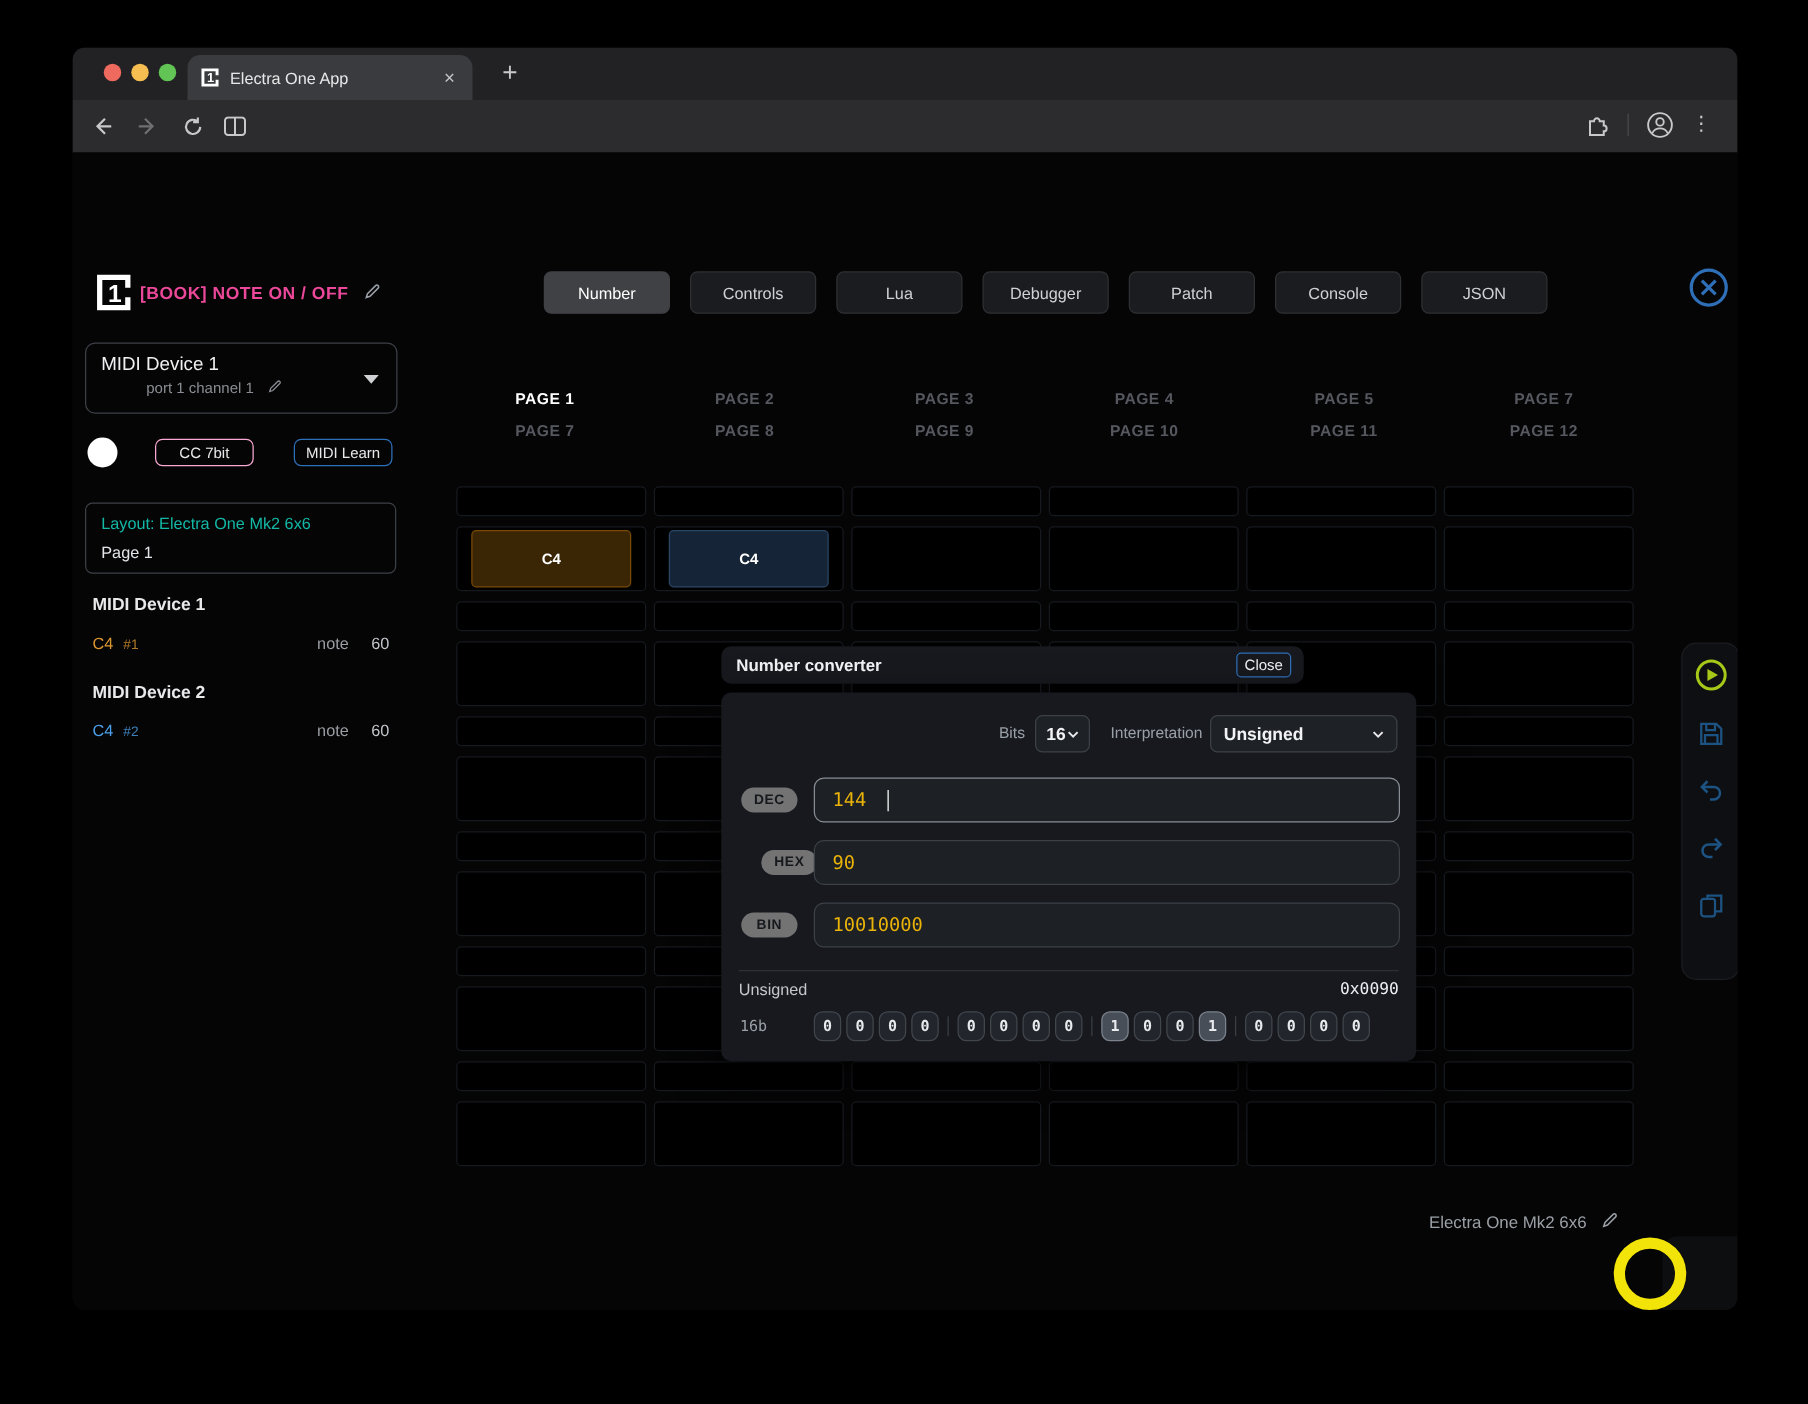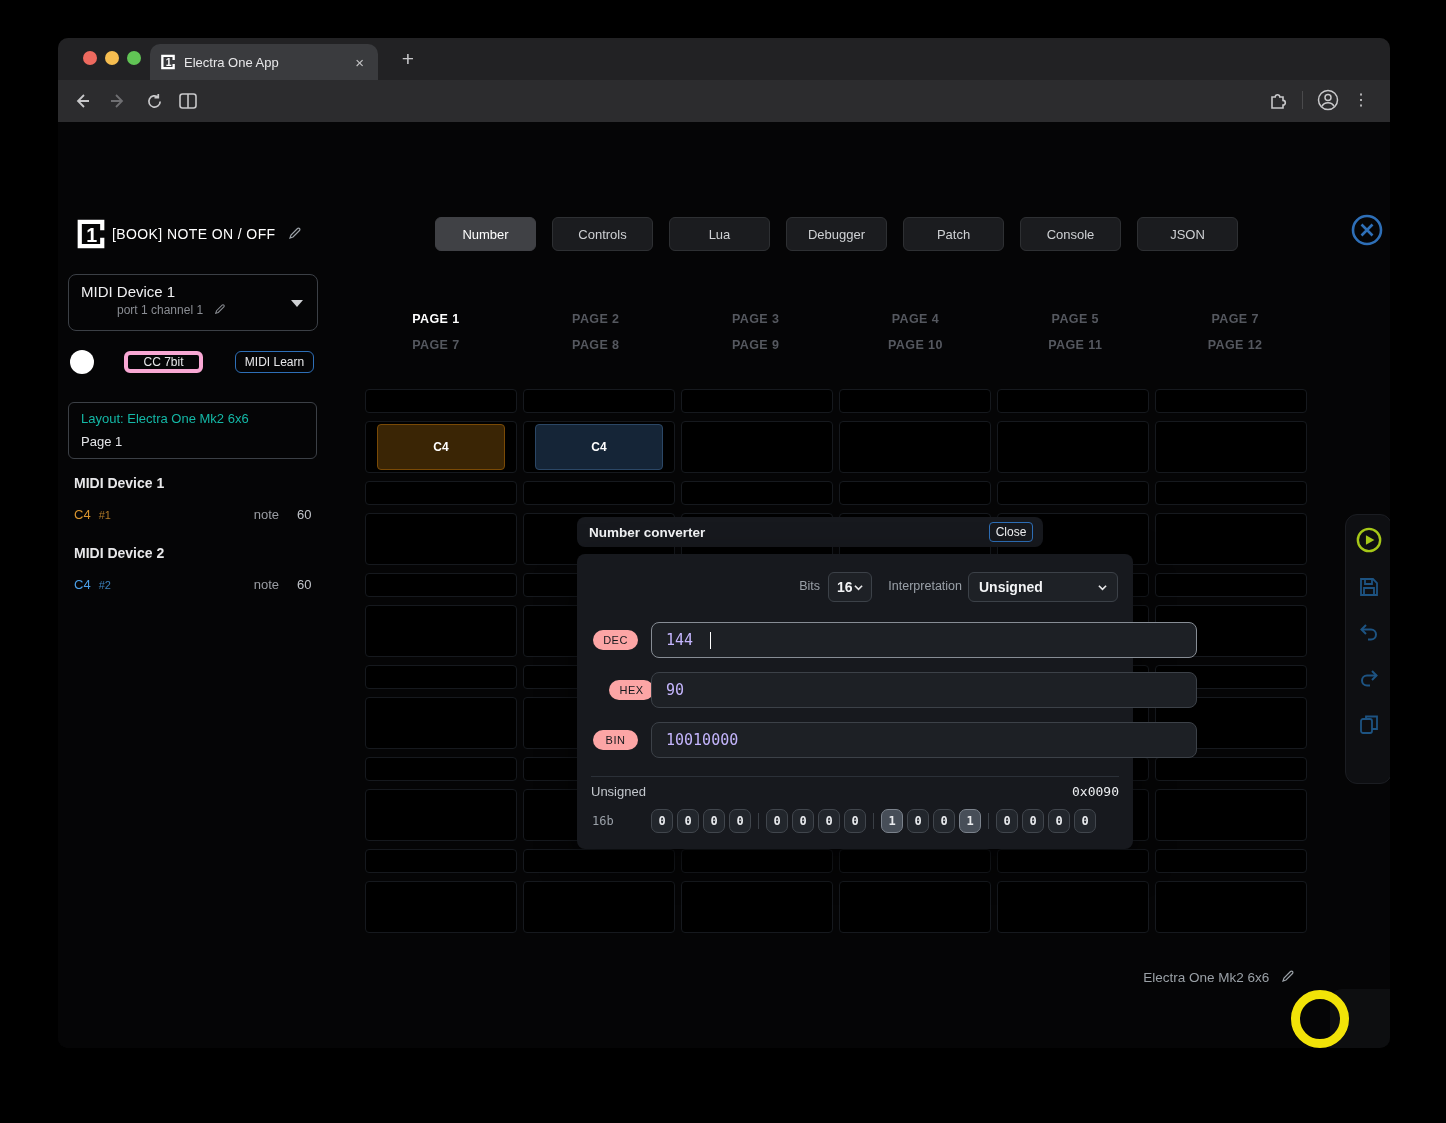--- a/index.html
+++ b/index.html
@@ -22,32 +22,32 @@
   .urlpill { position:absolute; left:155px; top:48px; width:1042px; height:30px; background:#1e1f22;
     border-radius:15px; display:flex; align-items:center; padding:0 14px; }
   .url-text { color:#e6e7e9; font-size:13.5px; margin-left:10px; flex:1; }
   .chrome-right { position:absolute; top:9px; display:flex; align-items:center; gap:14px; color:#c8c8ca; }
 
   
   .app { position:absolute; left:0; top:84px; width:1332px; height:926px; background:#050506; }
 
   
   .logo { position:absolute; left:18px; top:96px; }
-  .preset-title { position:absolute; left:54px; top:104px; color:#ffffff; font-size:14px; font-weight:normal; letter-spacing:.4px; }
+  .preset-title { position:absolute; left:54px; top:104px; color:#ec4899; font-size:14px; font-weight:bold; letter-spacing:.4px; }
   .pencil { display:inline-block; vertical-align:-1px; margin-left:8px; }
   .device-box { position:absolute; left:10px; top:152px; width:250px; height:57px; border:1px solid #3c4046;
     border-radius:8px; padding:8px 12px; }
   .device-name { color:#f0f0f2; font-size:15px; }
   .device-detail { color:#8a8d93; font-size:12px; margin-top:3px;padding-left:36px; }
   .caret { position:absolute; right:14px; top:25px; width:0; height:0;
     border-left:6px solid transparent; border-right:6px solid transparent; border-top:7px solid #cfd1d4; }
   .white-dot { position:absolute; left:12px; top:228px; width:24px; height:24px; border-radius:50%; background:#fff; }
   .side-btn { position:absolute; height:22px; border-radius:6px; font-size:12px; color:#e8e8ea;
     display:flex; align-items:center; justify-content:center; }
-  .cc-btn { left:66px; top:229px; width:79px; border:4px solid #f9a8d4; }
+  .cc-btn { left:66px; top:229px; width:79px; border:1px solid #f9a8d4; }
   .learn-btn { left:177px; top:229px; width:79px; border:1px solid #2e6fb7; }
   .layout-box { position:absolute; left:10px; top:280px; width:249px; height:57px; border:1px solid #3c4046;
     border-radius:6px; padding:8px 12px; }
   .layout-line { color:#14b8a6; font-size:13px; }
   .page-line { color:#e4e5e8; font-size:13px; margin-top:8px; }
   .device-list { position:absolute; left:16px; top:353px; width:245px; }
   .dev-h { color:#e8e8ea; font-size:14px; font-weight:bold; margin-bottom:16px; }
   .dev-row { display:flex; align-items:baseline; font-size:13px; margin-bottom:23px; }
   .dev-id { font-size:11px; margin-left:8px; opacity:.8; }
   .dev-type { color:#9a9da3; margin-left:auto; font-size:13px; }
@@ -81,24 +81,24 @@
     border-radius:8px; display:flex; align-items:center; padding:0 10px 0 12px; z-index:5; }
   .dlg-title { color:#f2f3f5; font-size:13.5px; font-weight:bold; flex:1; }
   .dlg-close { width:44px; height:20px; border:1px solid #2e6fb7; border-radius:4px; color:#f0f1f3;
     font-size:12px; display:flex; align-items:center; justify-content:center; }
   .dlg-body { position:absolute; left:519px; top:432px; width:556px; height:295px; background:#17191e;
     border-radius:8px; box-shadow:0 12px 36px rgba(0,0,0,.65); z-index:5; }
   .dlg-label { position:absolute; color:#9aa0a8; font-size:12.5px; text-align:right; }
   .dlg-select { position:absolute; height:30px; background:#1e2126; border:1px solid #3c4148; border-radius:6px;
     color:#f2f3f5; font-size:14px; font-weight:bold; display:flex; align-items:center; padding:0 8px; }
   .sel-chev { margin-left:auto; width:9px; height:9px; }
-  .pill { position:absolute; width:45px; height:20px; background:#fca5a5; border-radius:10px; color:#15181c;
-    font-size:11px; font-weight:normal; display:flex; align-items:center; justify-content:center; letter-spacing:.5px; }
-  .num-input { position:absolute; left:74px; width:546px; height:36px; background:#1d2025; border:1px solid #3c4148;
-    border-radius:8px; color:#c4b5fd; font-family:"DejaVu Sans Mono", monospace; font-size:15px;
+  .pill { position:absolute; width:45px; height:20px; background:#737373; border-radius:10px; color:#15181c;
+    font-size:11px; font-weight:bold; display:flex; align-items:center; justify-content:center; letter-spacing:.5px; }
+  .num-input { position:absolute; left:74px; width:469px; height:36px; background:#1d2025; border:1px solid #3c4148;
+    border-radius:8px; color:#eab308; font-family:"DejaVu Sans Mono", monospace; font-size:15px;
     display:flex; align-items:center; padding:0 14px;gap:16px; }
   .num-input.focused { border-color:#878d95; }
   .cursor { display:inline-block; width:1px; height:17px; background:#fff; margin-left:1px; }
   .dlg-divider { position:absolute; left:14px; top:222px; width:528px; height:1px; background:#2b3038; }
   .sum-type { position:absolute; left:14px; top:230px; color:#c3c7cd; font-size:13px; }
   .sum-hex { position:absolute; right:14px; top:230px; color:#eceef1; font-family:"DejaVu Sans Mono", monospace; font-size:13px;margin-left:44px; }
   .sum-w { position:absolute; left:15px; top:260px; color:#9aa0a8; font-family:"DejaVu Sans Mono", monospace; font-size:12px; }
   .bits-row { position:absolute; left:74px; top:255px; display:flex; gap:4px; align-items:center; }
   .bit { width:22px; height:24px; border:1px solid #41464d; border-radius:7px; background:#22262c; color:#e8eaed;
     font-family:"DejaVu Sans Mono", monospace; font-size:12px; font-weight:bold;

